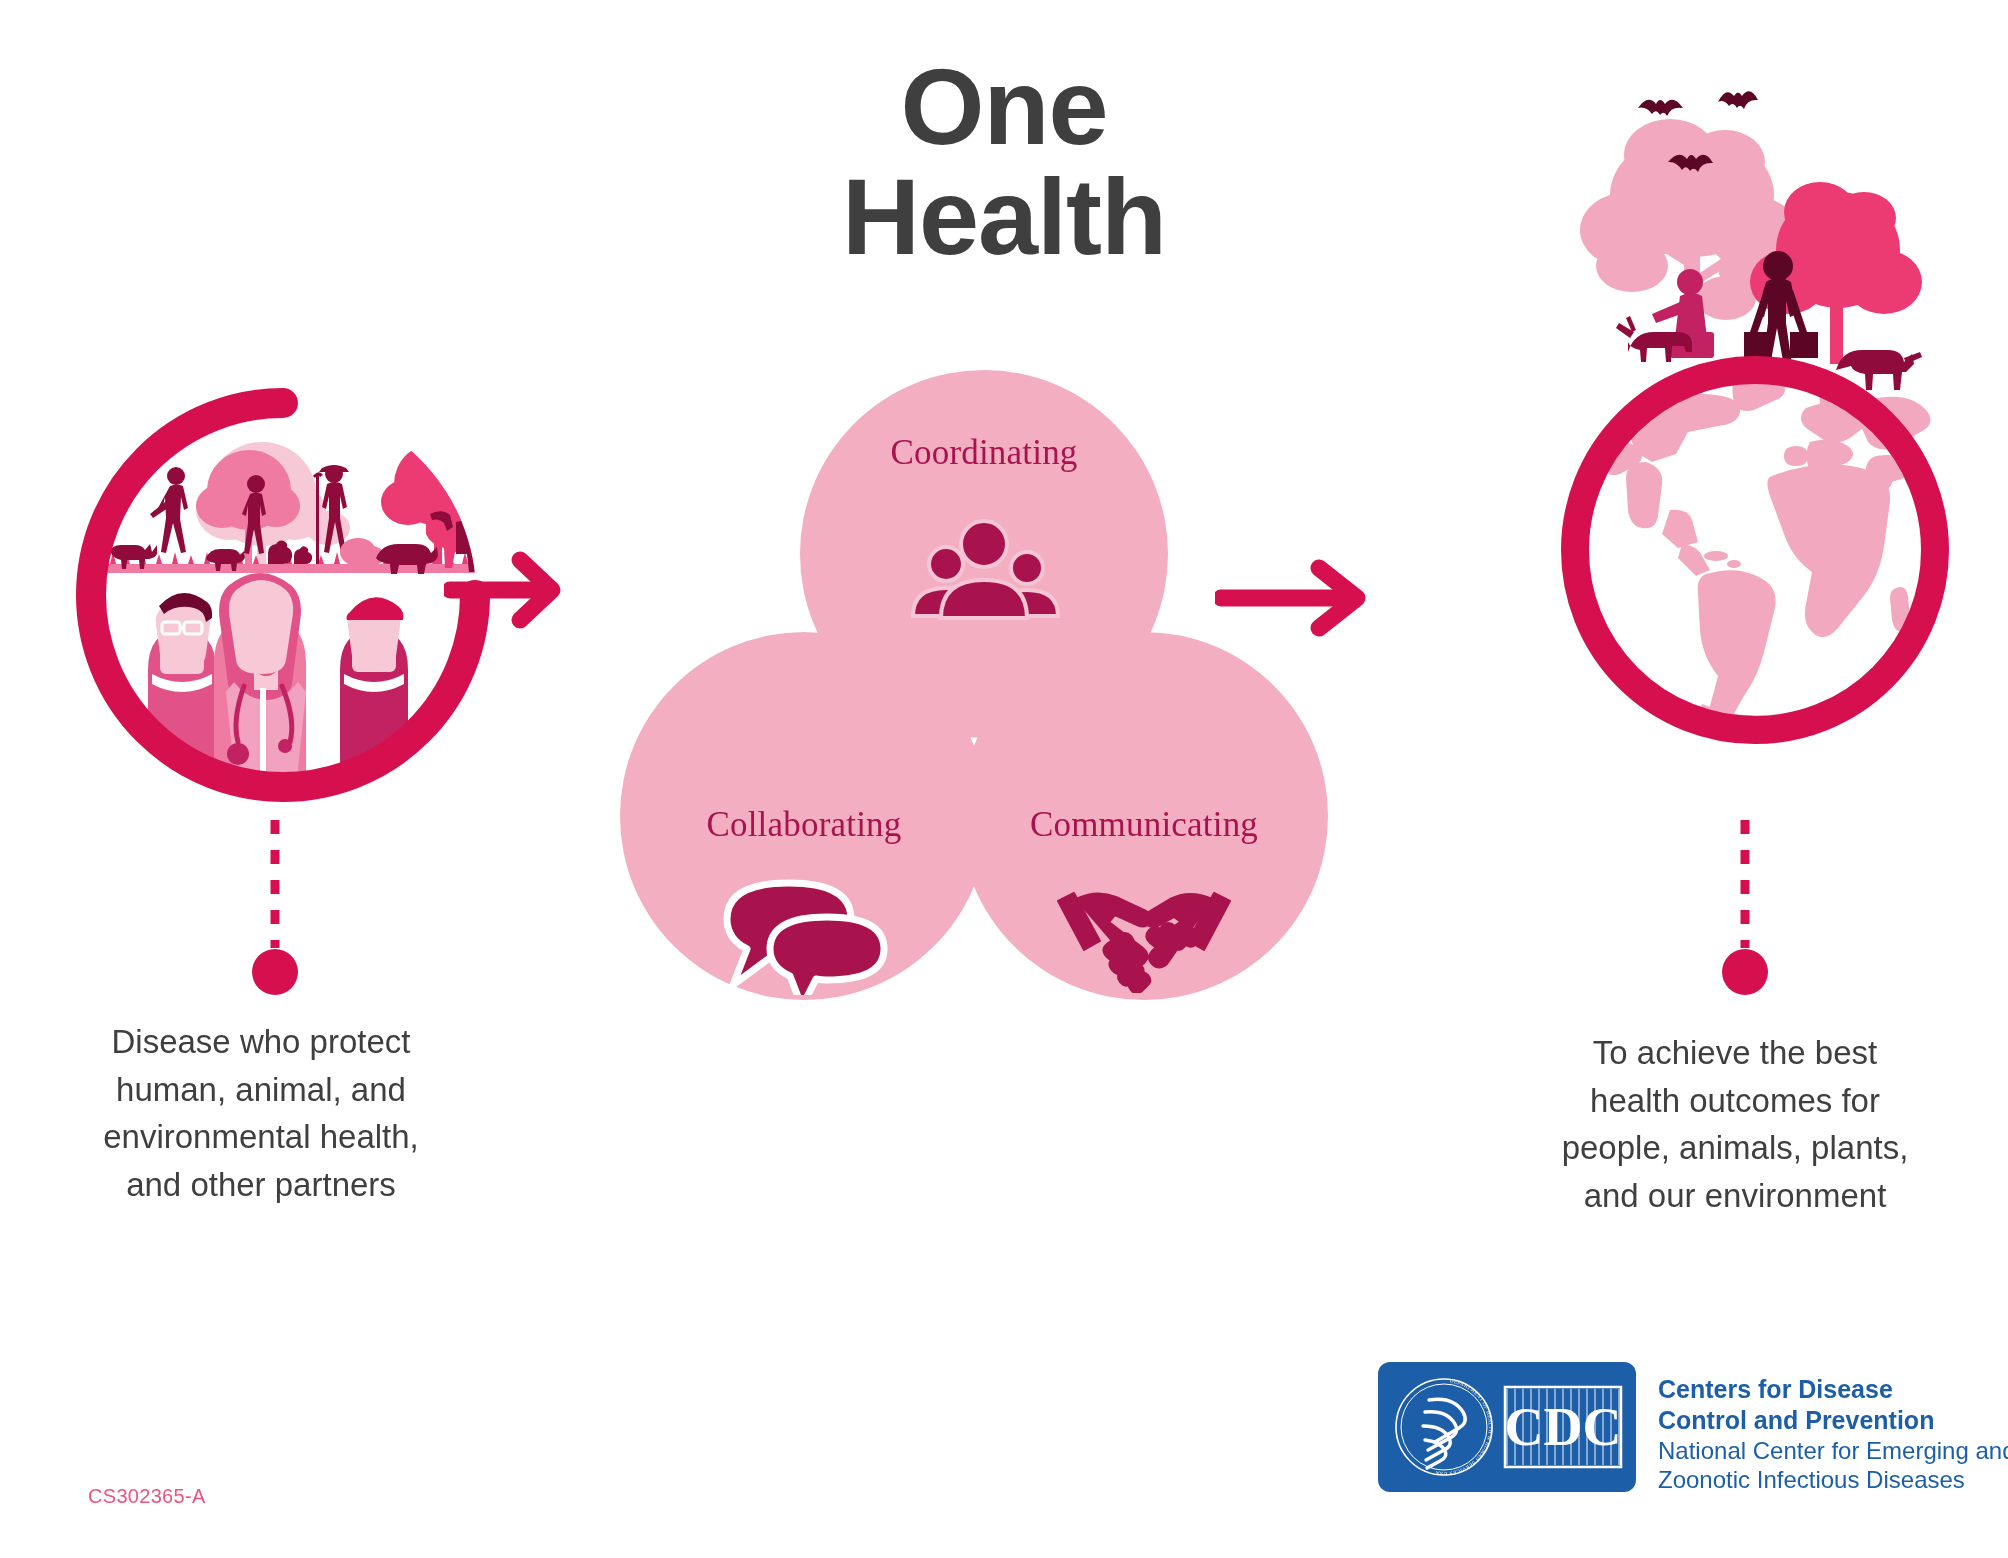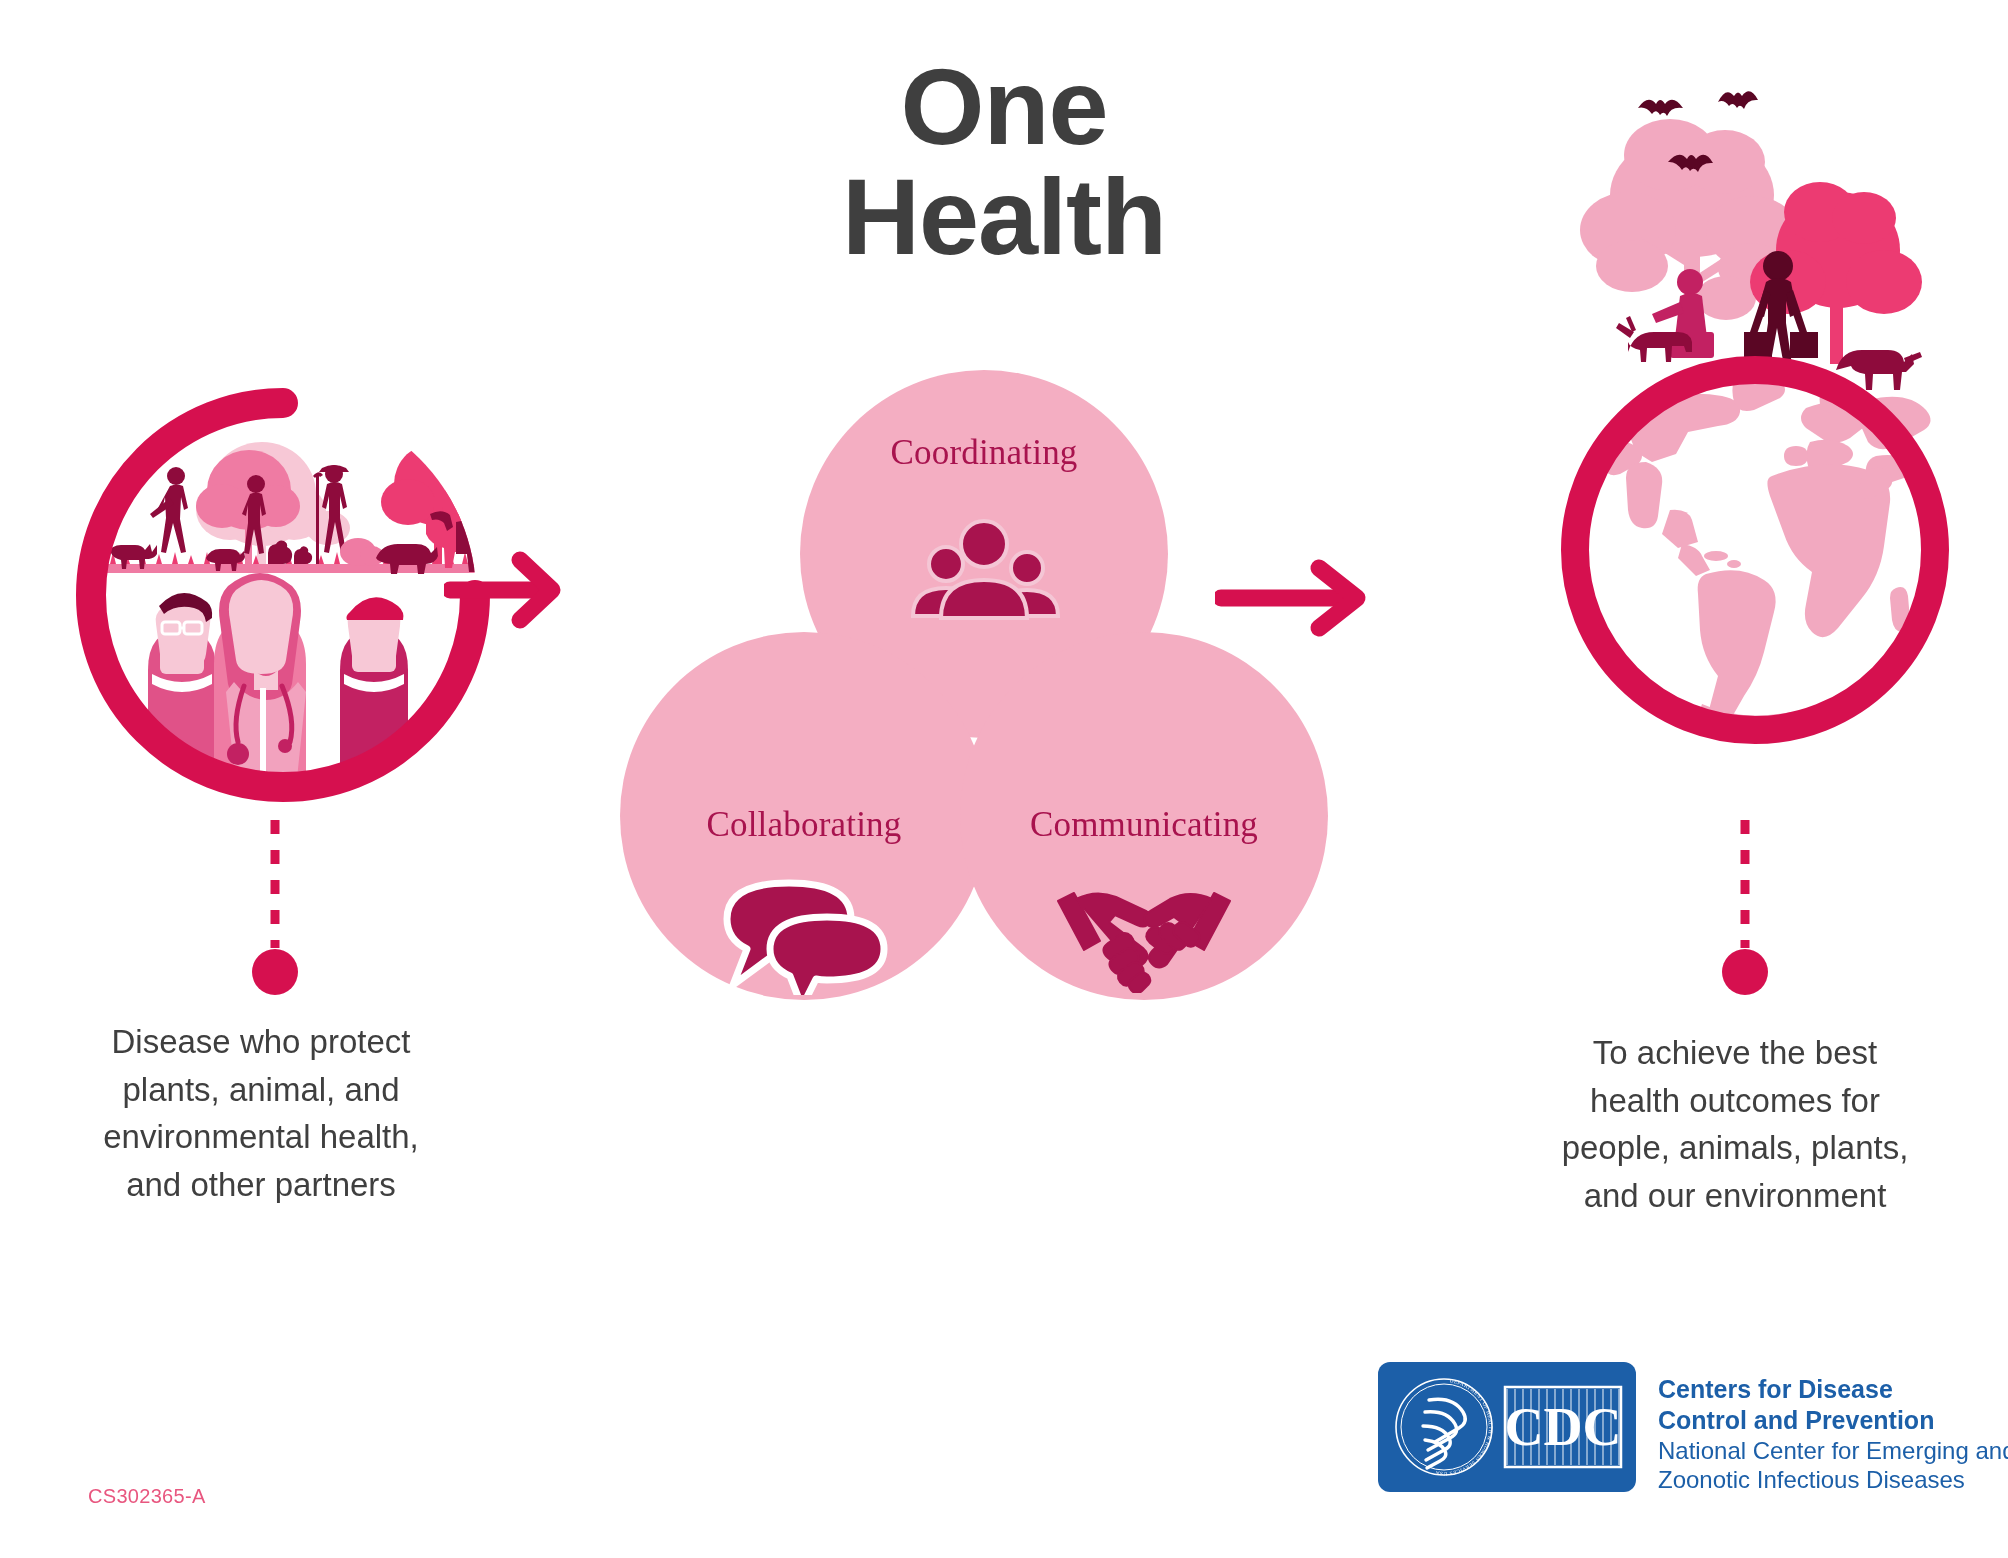--- a/index.html
+++ b/index.html
@@ -541,21 +541,21 @@
     <circle cx="29" cy="152" r="23" fill="#D6104F"></circle>
   </svg>
 
   <svg class="connector" id="connector-right" width="58" height="180" viewBox="0 0 58 180">
     <line x1="29" y1="0" x2="29" y2="128" stroke="#D6104F" stroke-width="9" stroke-dasharray="14 16"></line>
     <circle cx="29" cy="152" r="23" fill="#D6104F"></circle>
   </svg>
 
   <div class="caption" id="caption-left">
     <span class="cline">Disease who protect</span>
-    <span class="cline">plants, animal, and</span>
+    <span class="cline">human, animal, and</span>
     <span class="cline">environmental health,</span>
     <span class="cline">and other partners</span>
   </div>
 
   <div class="caption" id="caption-right">
     <span class="cline">To achieve the best</span>
     <span class="cline">health outcomes for</span>
     <span class="cline">people, animals, plants,</span>
     <span class="cline">and our environment</span>
   </div>

